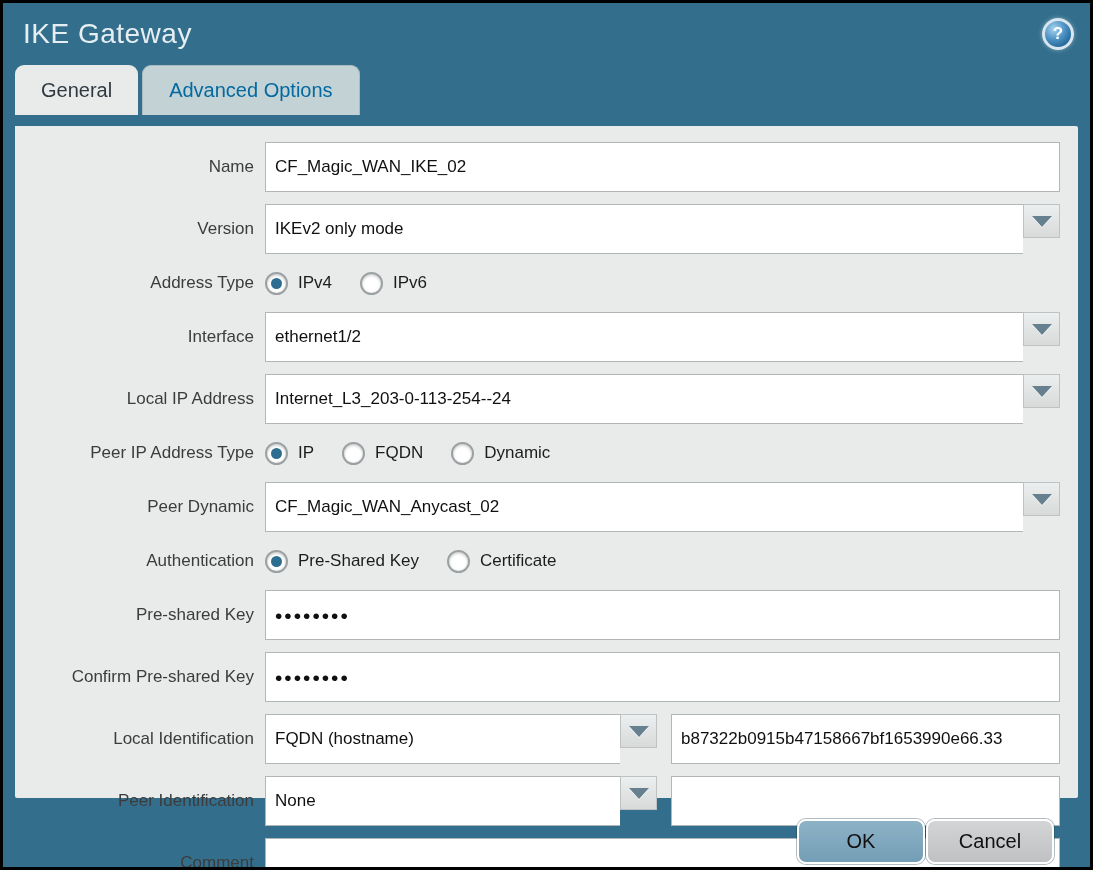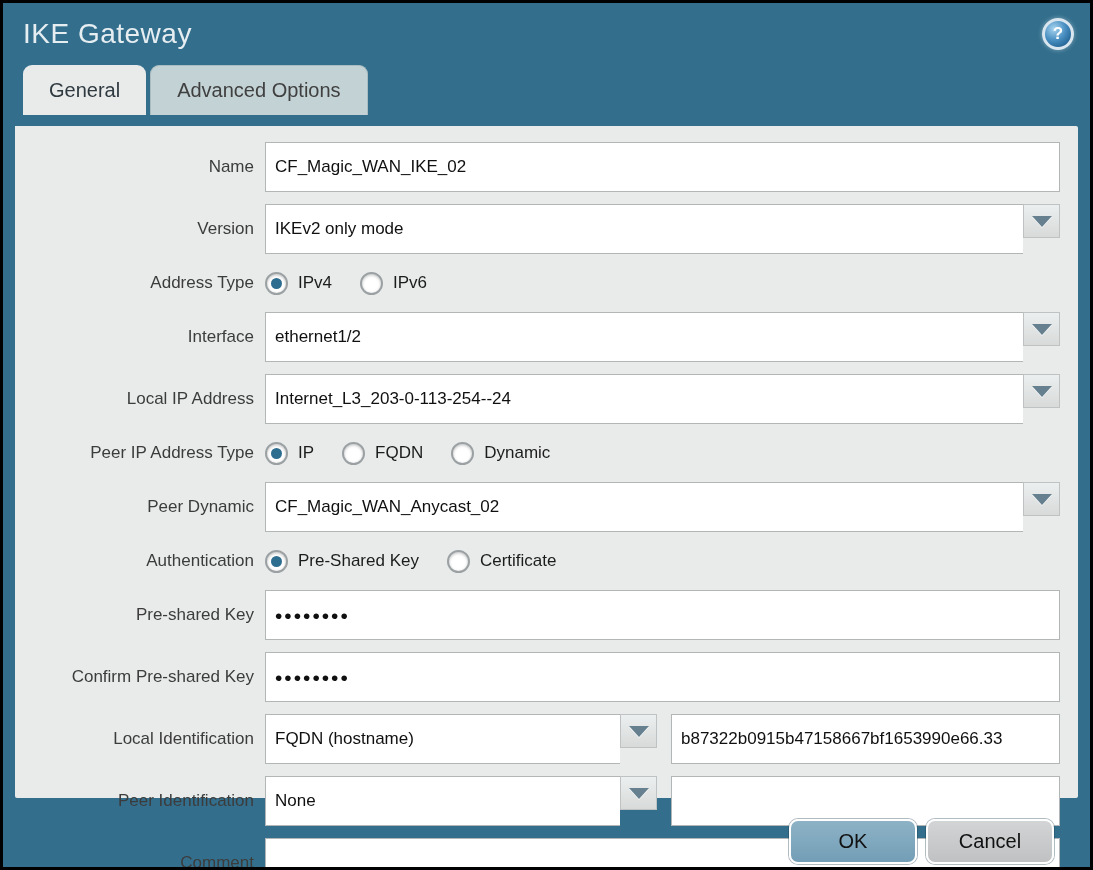--- a/index.html
+++ b/index.html
@@ -34,30 +34,30 @@
     font-weight: bold;
     font-size: 17px;
     line-height: 26px;
     text-align: center;
     cursor: pointer;
     box-shadow: 0 0 4px rgba(255,255,255,.4);
   }
   
   .tabs {
     display: flex;
-    margin-left: 20px;
+    margin-left: 12px;
     gap: 4px;
     height: 50px;
   }
   .tab {
     padding: 0 26px;
     display: flex;
     align-items: center;
     font-size: 20px;
-    color: #404040;
+    color: #0369a1;
     border-radius: 9px 9px 0 0;
     cursor: pointer;
   }
   .tab.active {
     background: #e9ebeb;
     color: #2f3a40;
   }
   .tab.inactive {
     background: #c3d2d4;
     border: 1px solid #a9bdc0;
@@ -137,21 +137,21 @@
     position: absolute;
     left: 4px; top: 4px; right: 4px; bottom: 4px;
     border-radius: 50%;
     background: #2d6d8f;
   }
   .radio-lbl { font-size: 17px; color: #1c1c1c; margin-left: 10px; }
   
   .footer {
     display: flex;
     justify-content: flex-end;
-    gap: 9px;
+    gap: 1px;
     padding: 10px 36px 0 0;
   }
   .btn {
     min-width: 128px;
     height: 45px;
     border-radius: 9px;
     border: 2px solid #fff;
     font-family: "Liberation Sans", sans-serif;
     font-size: 20px;
     color: #111;

